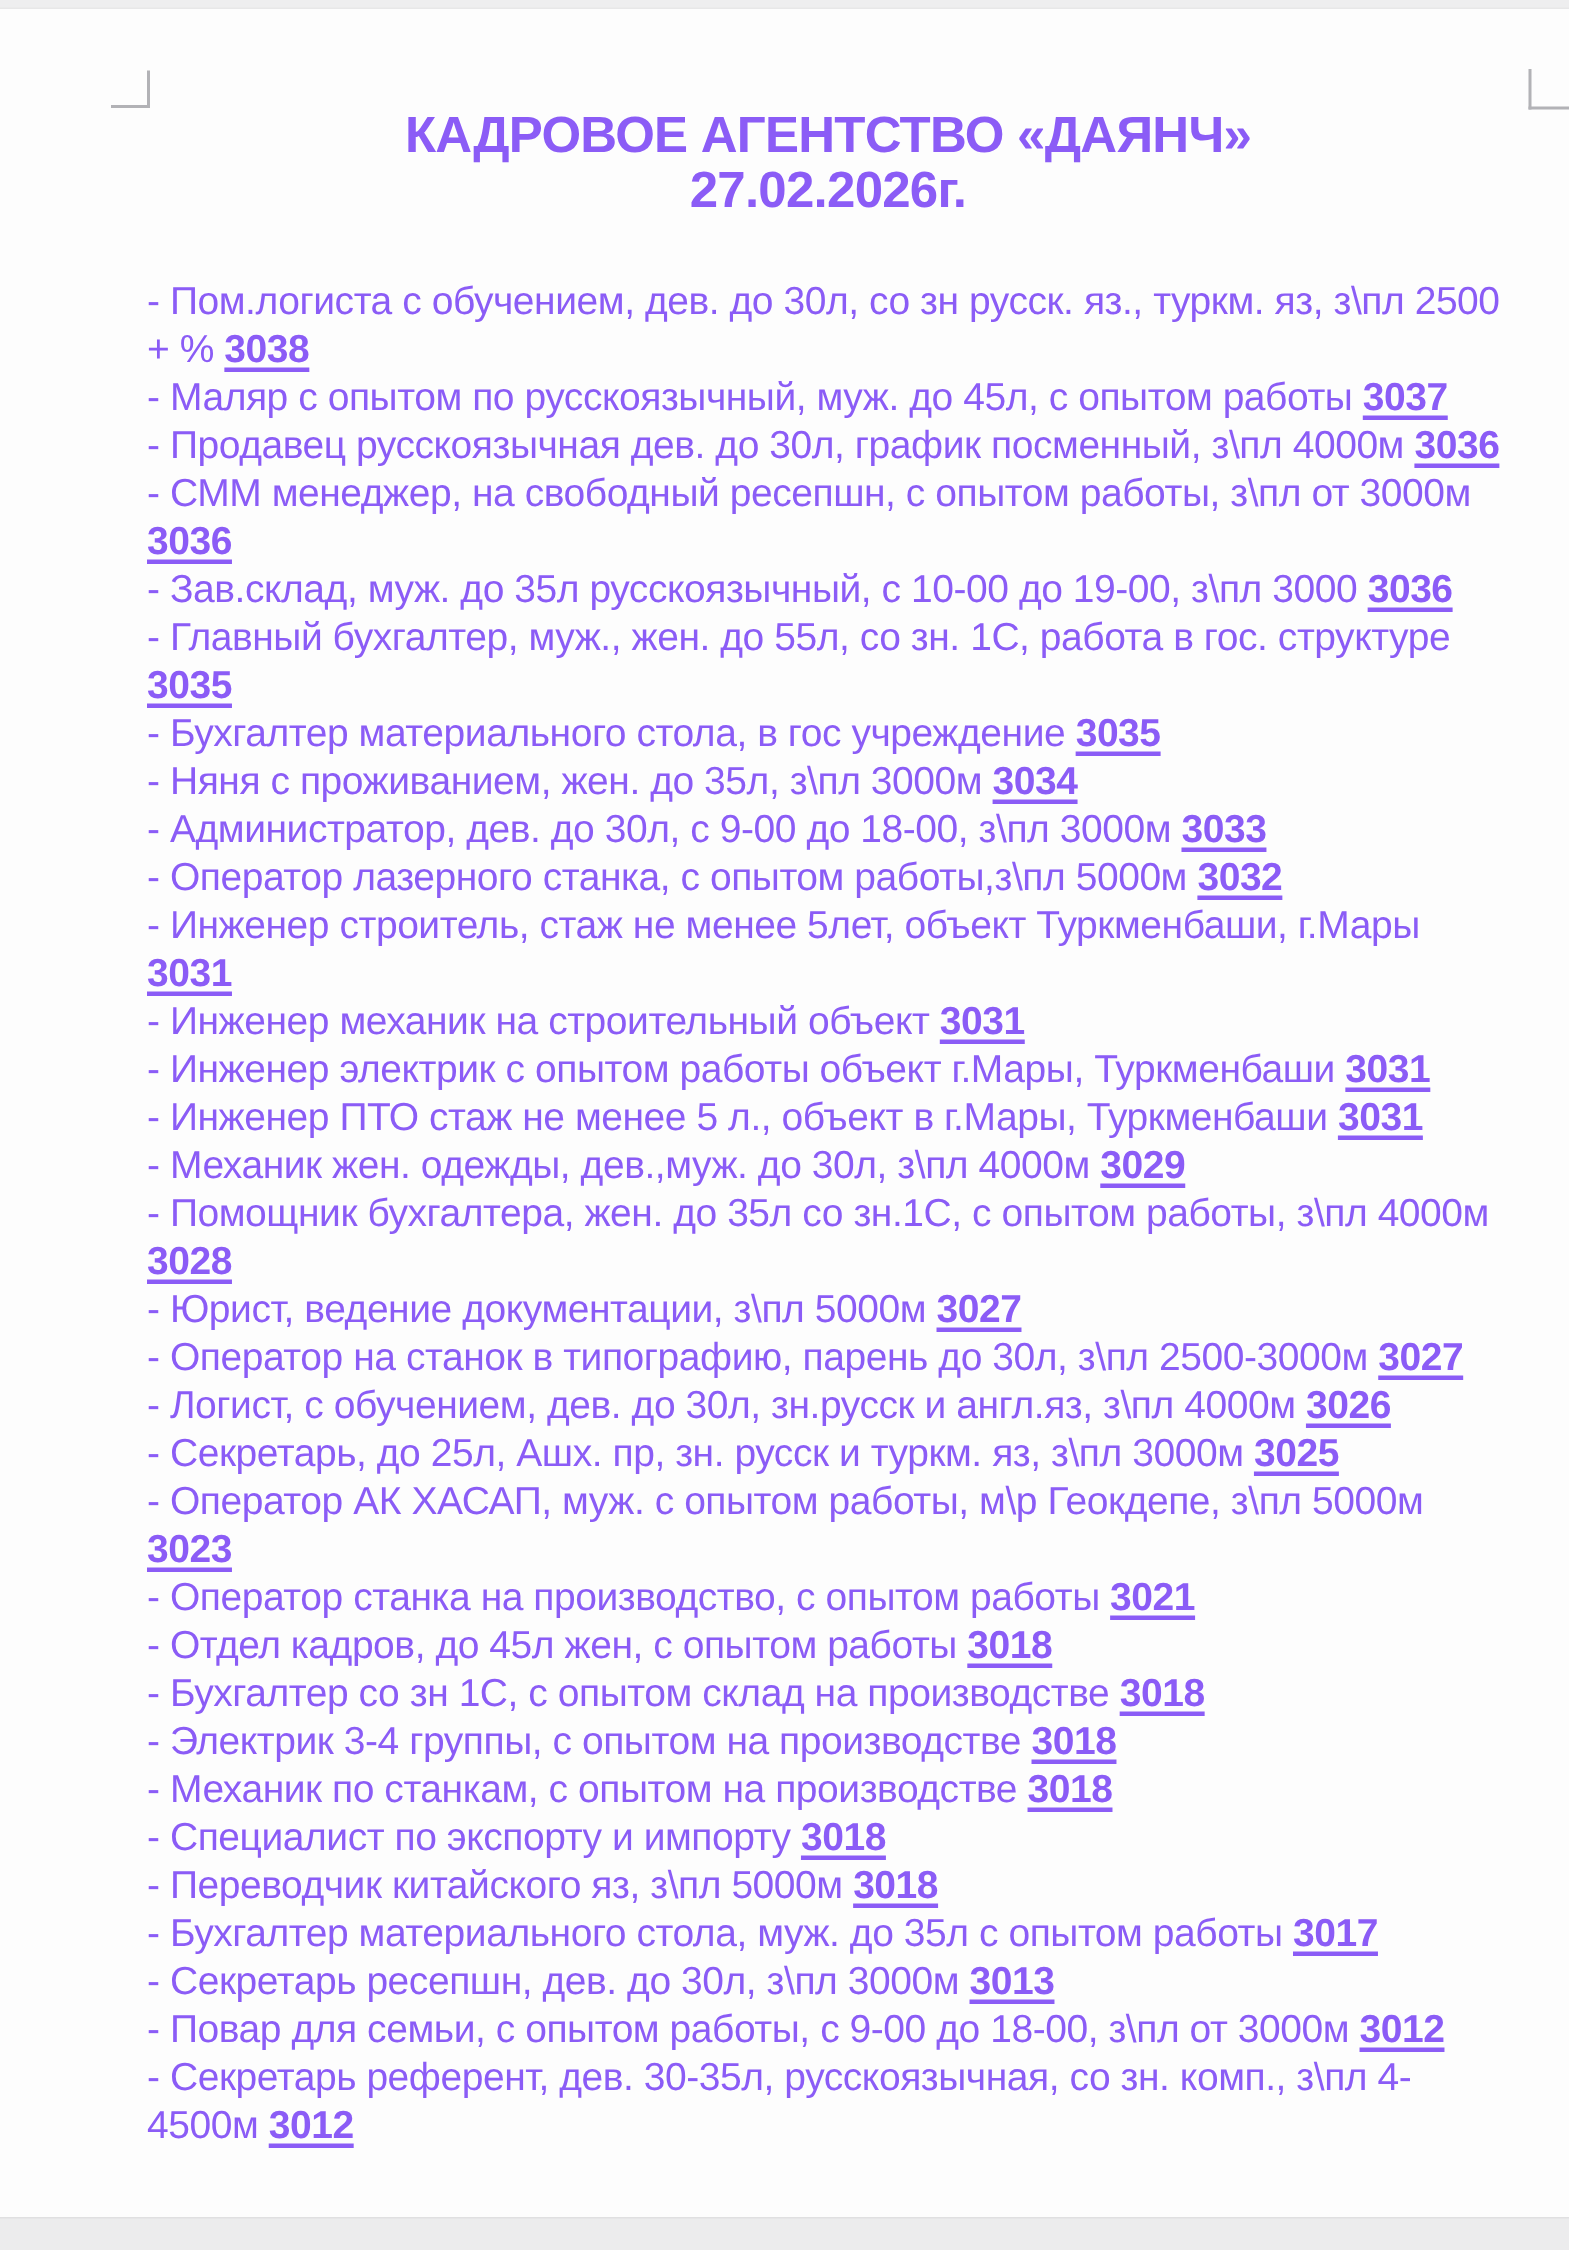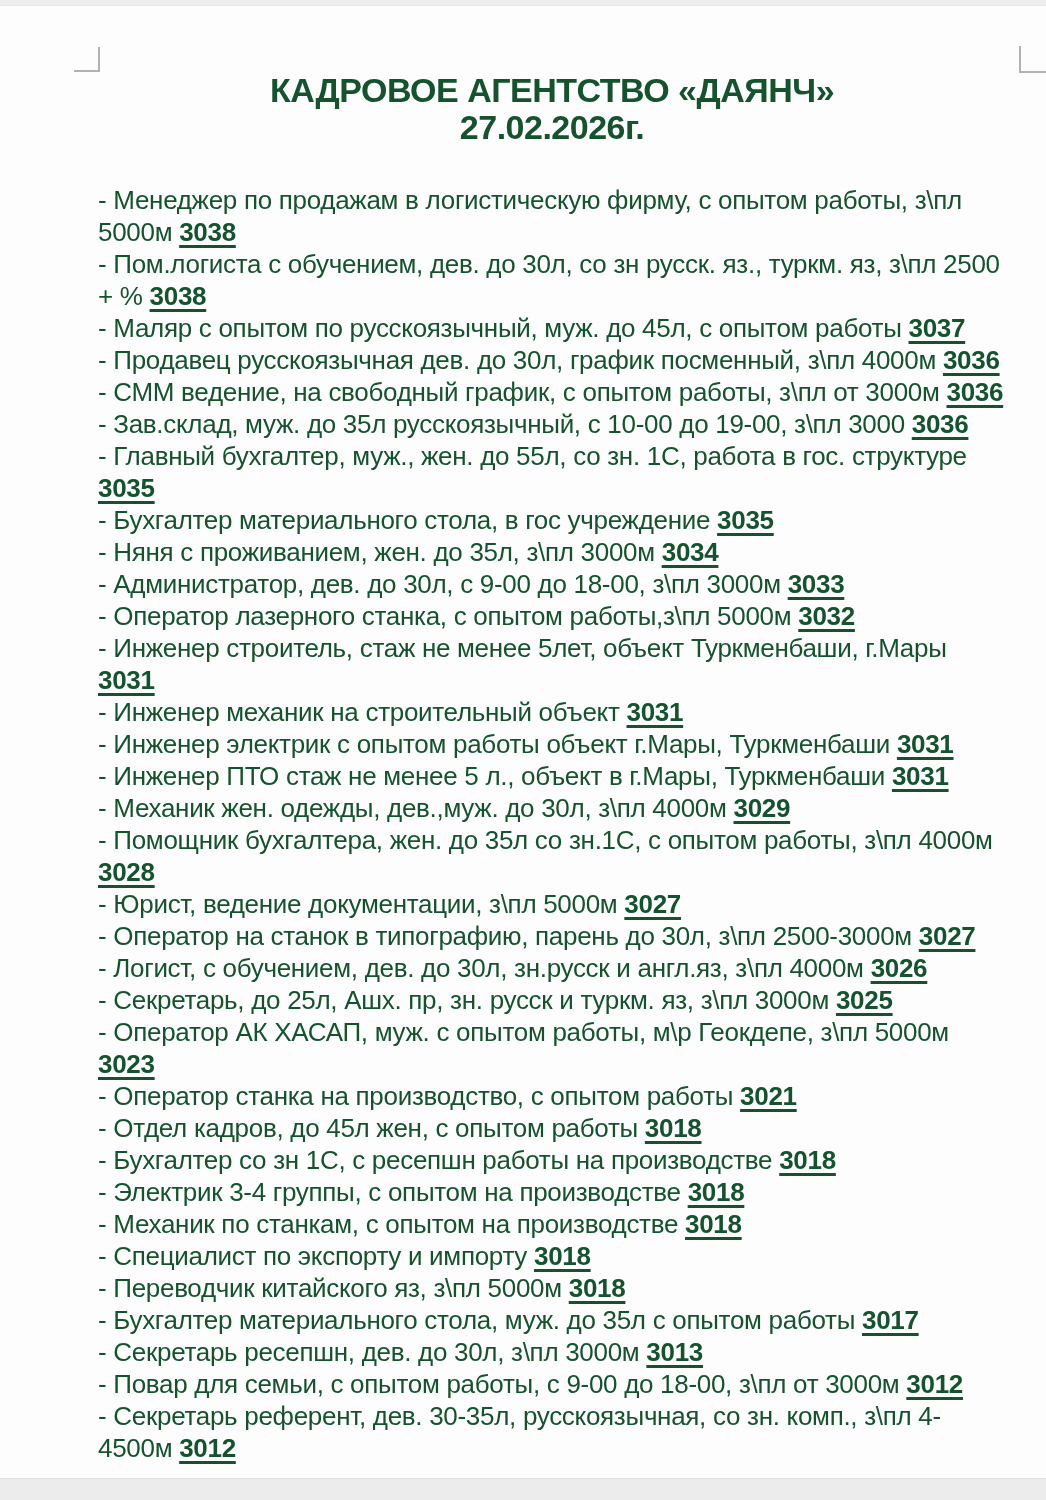--- a/index.html
+++ b/index.html
@@ -7,21 +7,21 @@
     padding: 0;
     background: #fdfdfd;
     font-family: "Liberation Sans", sans-serif;
   }
   .screen {
     position: relative;
     width: 1046px;
     height: 1500px;
     background: #fdfdfd;
     overflow: hidden;
-    color: #14532d;
+    color: #8b5cf6;
   }
   .top-strip {
     position: absolute;
     left: 0; top: 0;
     width: 1046px; height: 5px;
     background: #eeeeef;
     border-bottom: 1px solid #e7e7e8;
   }
   .margin-mark {
     position: absolute;
@@ -80,29 +80,28 @@
 
 <div class="screen">
   <div class="top-strip"></div>
   <div class="margin-mark mark-left"></div>
   <div class="margin-mark mark-right"></div>
 
   <div class="doc">
     <div class="title">КАДРОВОЕ АГЕНТСТВО «ДАЯНЧ»</div>
     <div class="title">27.02.2026г.</div>
     <div class="list">
-  <p class="item"><span>- Менеджер по продажам в логистическую фирму, с опытом работы, з\пл 5000м</span> <span class="code">3038</span></p>
 
   <p class="item"><span>- Пом.логиста с обучением, дев. до 30л, со зн русск. яз., туркм. яз, з\пл 2500 + %</span> <span class="code">3038</span></p>
 
   <p class="item"><span>- Маляр с опытом по русскоязычный, муж. до 45л, с опытом работы</span> <span class="code">3037</span></p>
 
   <p class="item"><span>- Продавец русскоязычная дев. до 30л, график посменный, з\пл 4000м</span> <span class="code">3036</span></p>
 
-  <p class="item"><span>- СММ ведение, на свободный график, с опытом работы, з\пл от 3000м</span> <span class="code">3036</span></p>
+  <p class="item"><span>- СММ менеджер, на свободный ресепшн, с опытом работы, з\пл от 3000м</span> <span class="code">3036</span></p>
 
   <p class="item"><span>- Зав.склад, муж. до 35л русскоязычный, с 10-00 до 19-00, з\пл 3000</span> <span class="code">3036</span></p>
 
   <p class="item"><span>- Главный бухгалтер, муж., жен. до 55л, со зн. 1С, работа в гос. структуре</span> <span class="code">3035</span></p>
 
   <p class="item"><span>- Бухгалтер материального стола, в гос учреждение</span> <span class="code">3035</span></p>
 
   <p class="item"><span>- Няня с проживанием, жен. до 35л, з\пл 3000м</span> <span class="code">3034</span></p>
 
   <p class="item"><span>- Администратор, дев. до 30л, с 9-00 до 18-00, з\пл 3000м</span> <span class="code">3033</span></p>
@@ -129,21 +128,21 @@
 
   <p class="item"><span>- Секретарь, до 25л, Ашх. пр, зн. русск и туркм. яз, з\пл 3000м</span> <span class="code">3025</span></p>
 
   <p class="item"><span>- Оператор АК ХАСАП, муж. с опытом работы, м\р Геокдепе, з\пл 5000м</span> <span class="code">3023</span></p>
 
   <p class="item"><span>- Оператор станка на производство, с опытом работы</span> <span class="code">3021</span></p>
 
 
   <p class="item"><span>- Отдел кадров, до 45л жен, с опытом работы</span> <span class="code">3018</span></p>
 
-  <p class="item"><span>- Бухгалтер со зн 1С, с ресепшн работы на производстве</span> <span class="code">3018</span></p>
+  <p class="item"><span>- Бухгалтер со зн 1С, с опытом склад на производстве</span> <span class="code">3018</span></p>
 
   <p class="item"><span>- Электрик 3-4 группы, с опытом на производстве</span> <span class="code">3018</span></p>
 
   <p class="item"><span>- Механик по станкам, с опытом на производстве</span> <span class="code">3018</span></p>
 
   <p class="item"><span>- Специалист по экспорту и импорту</span> <span class="code">3018</span></p>
 
   <p class="item"><span>- Переводчик китайского яз, з\пл 5000м</span> <span class="code">3018</span></p>
 
   <p class="item"><span>- Бухгалтер материального стола, муж. до 35л с опытом работы</span> <span class="code">3017</span></p>

